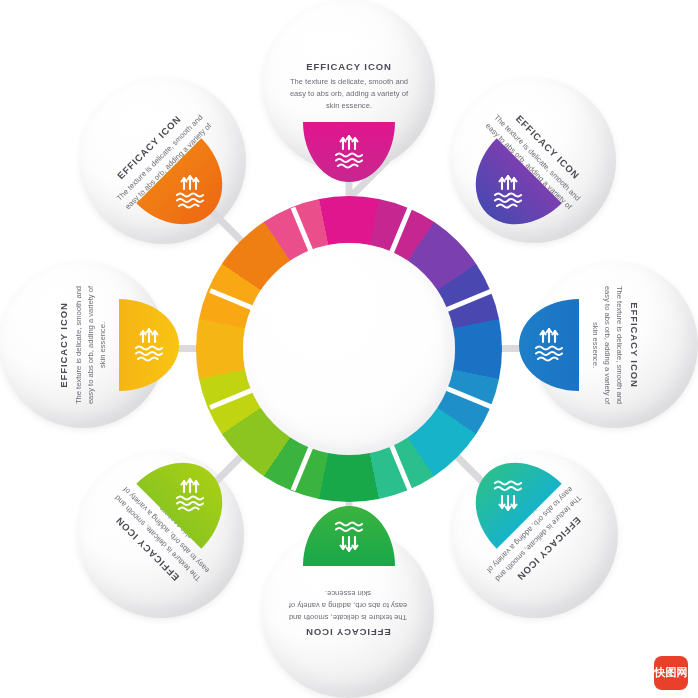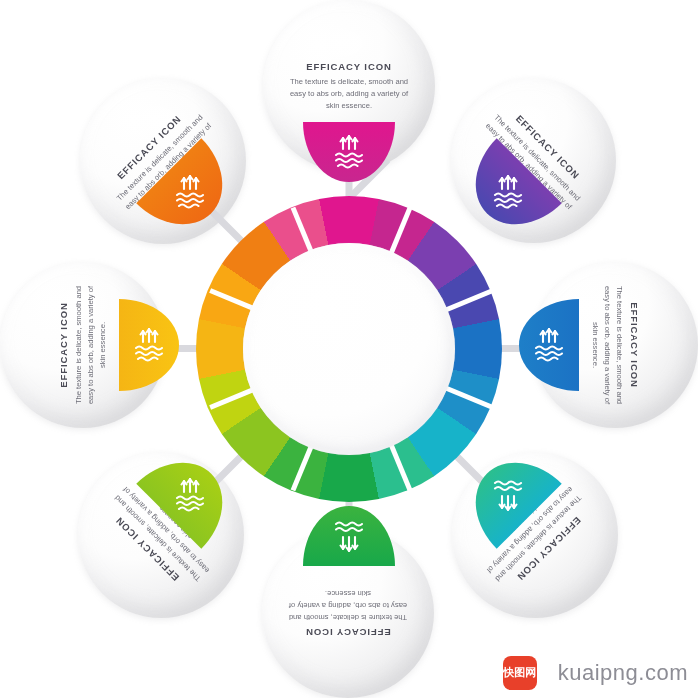--- a/index.html
+++ b/index.html
@@ -374,16 +374,15 @@
           <path d="M7 20 q3.2 -3 6.5 0 t6.5 0 t6.5 0 t6.5 0"></path>
           <path d="M7 25.5 q3.2 -3 6.5 0 t6.5 0 t6.5 0 t6.5 0"></path>
           <path d="M9 31 q3.2 -3 6.5 0 t6.5 0 t6.5 0"></path>
         </g>
       </svg>
     </div>
   </div>
 
   <div id="watermark">
     <div id="wm-badge">快图网</div>
-    <div id="wm-text">kuaipng.com</div>
   </div>
 
 </div>
 
 </body></html>

